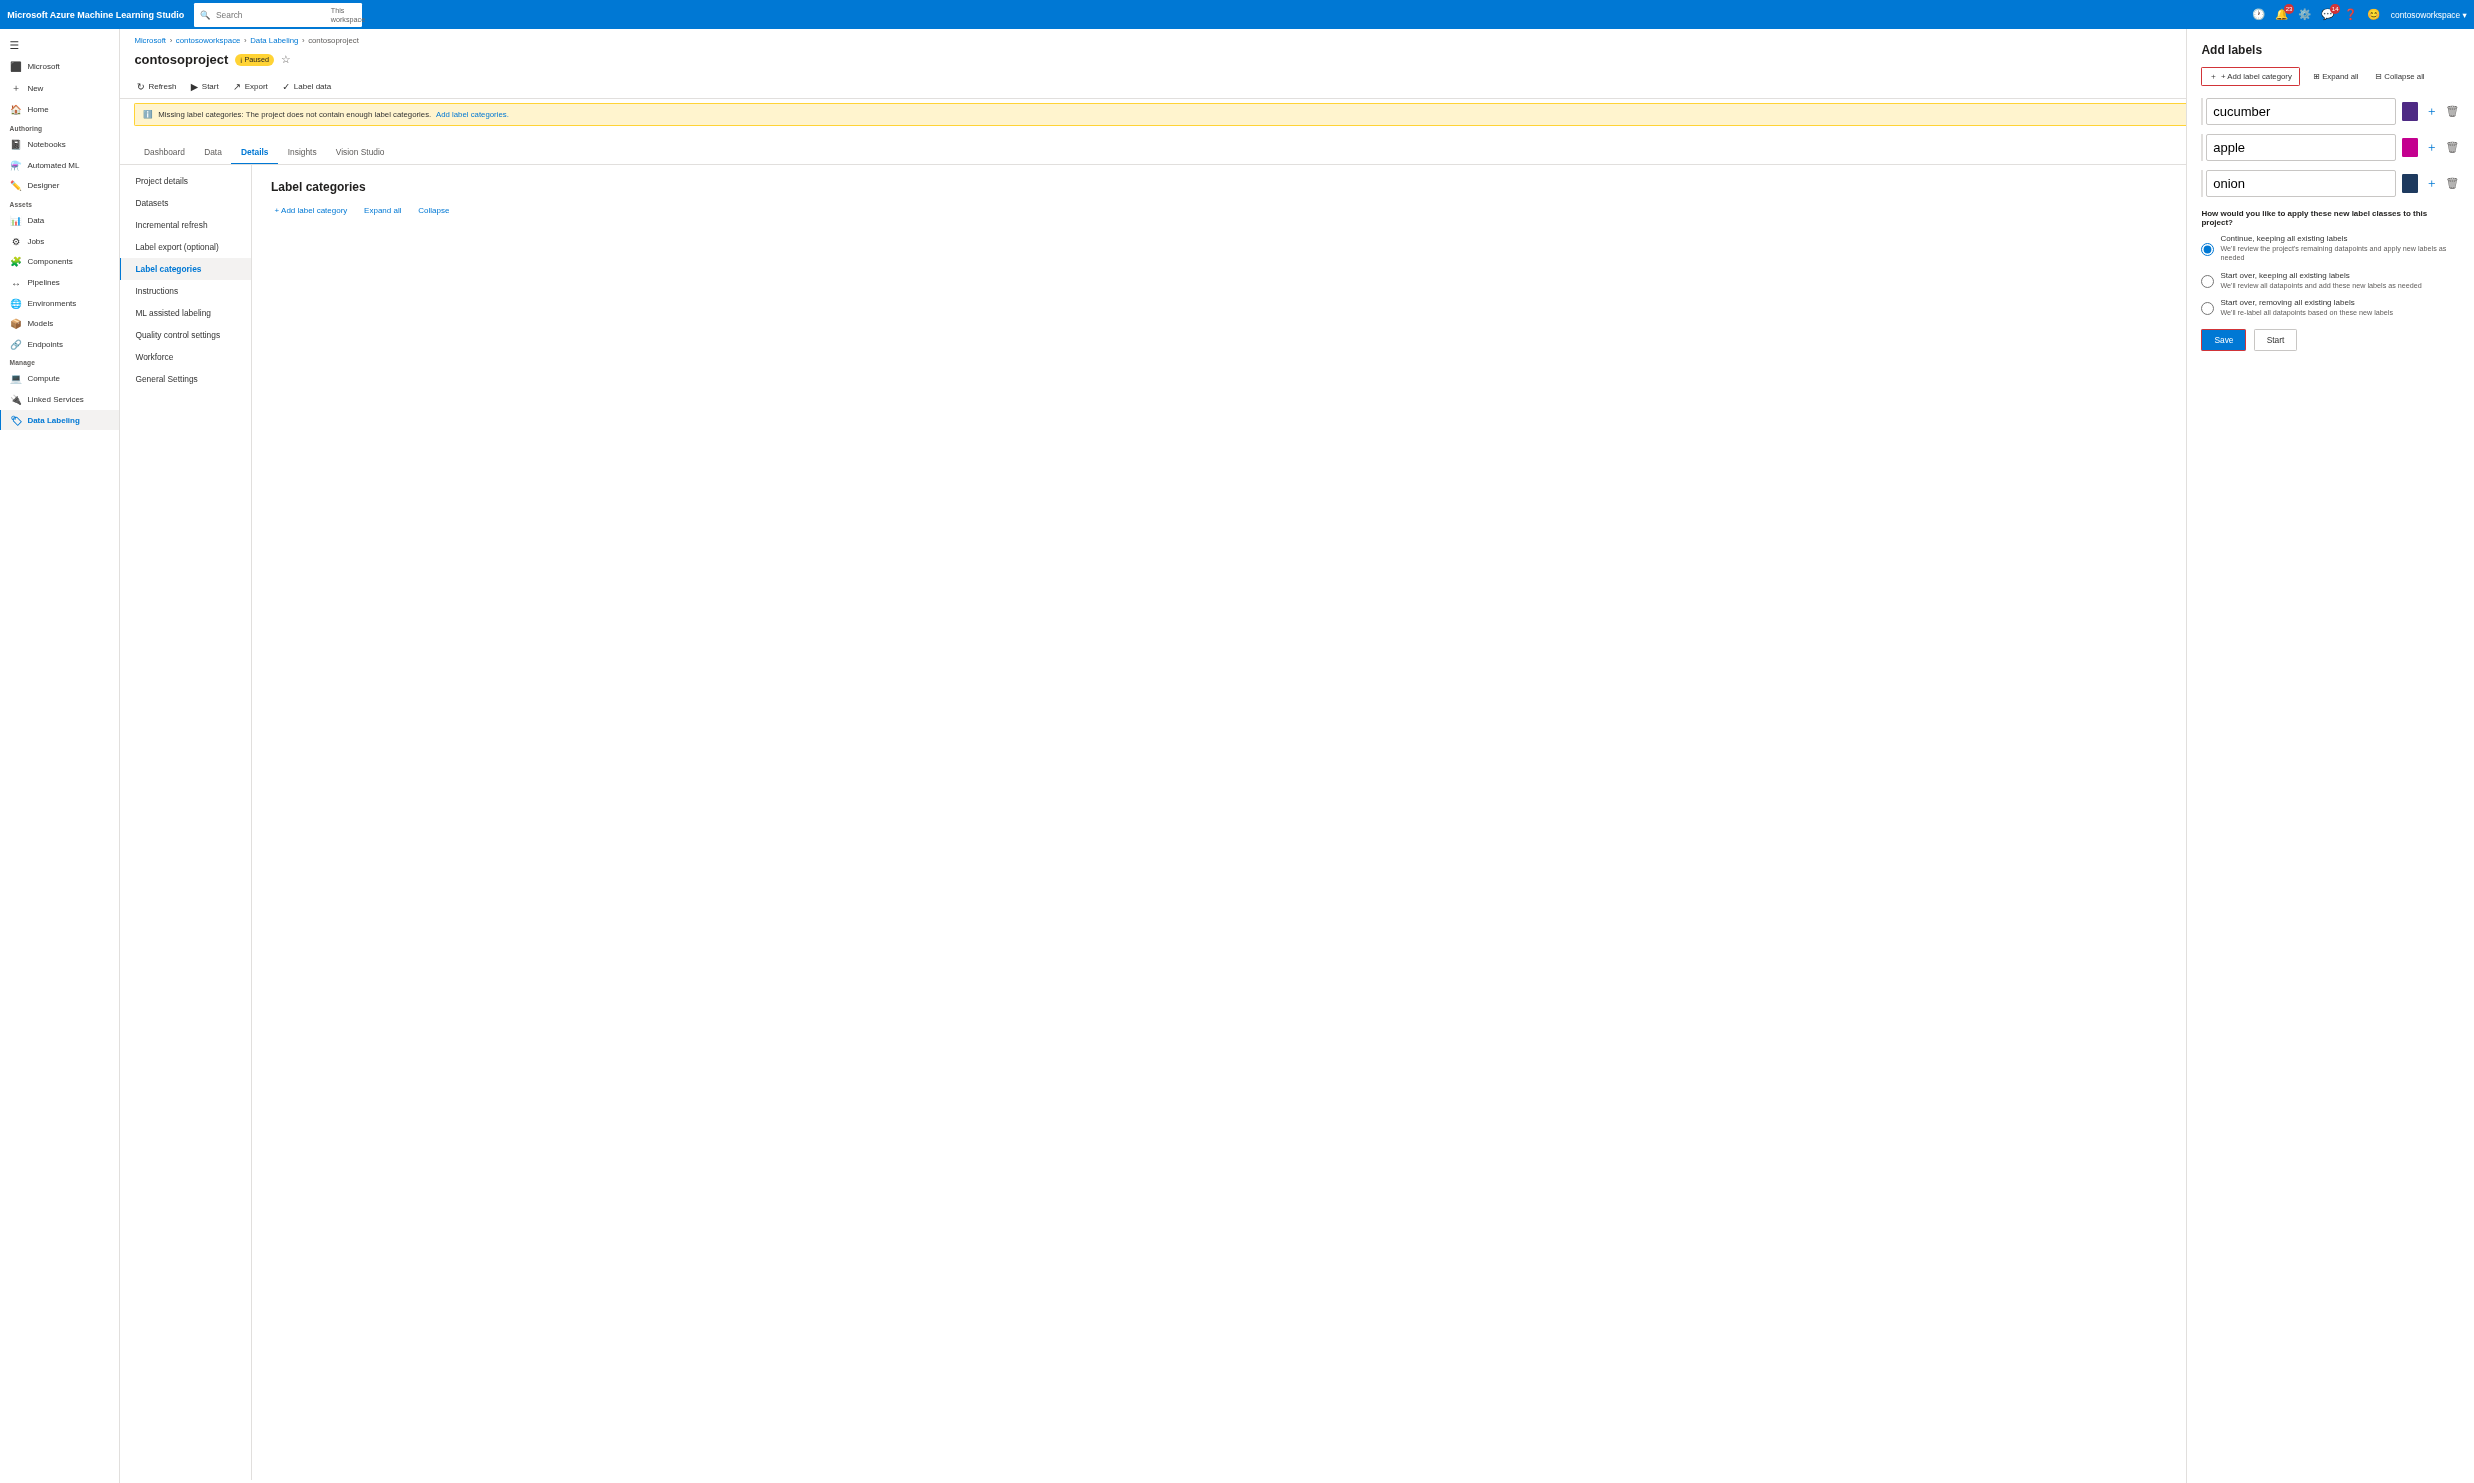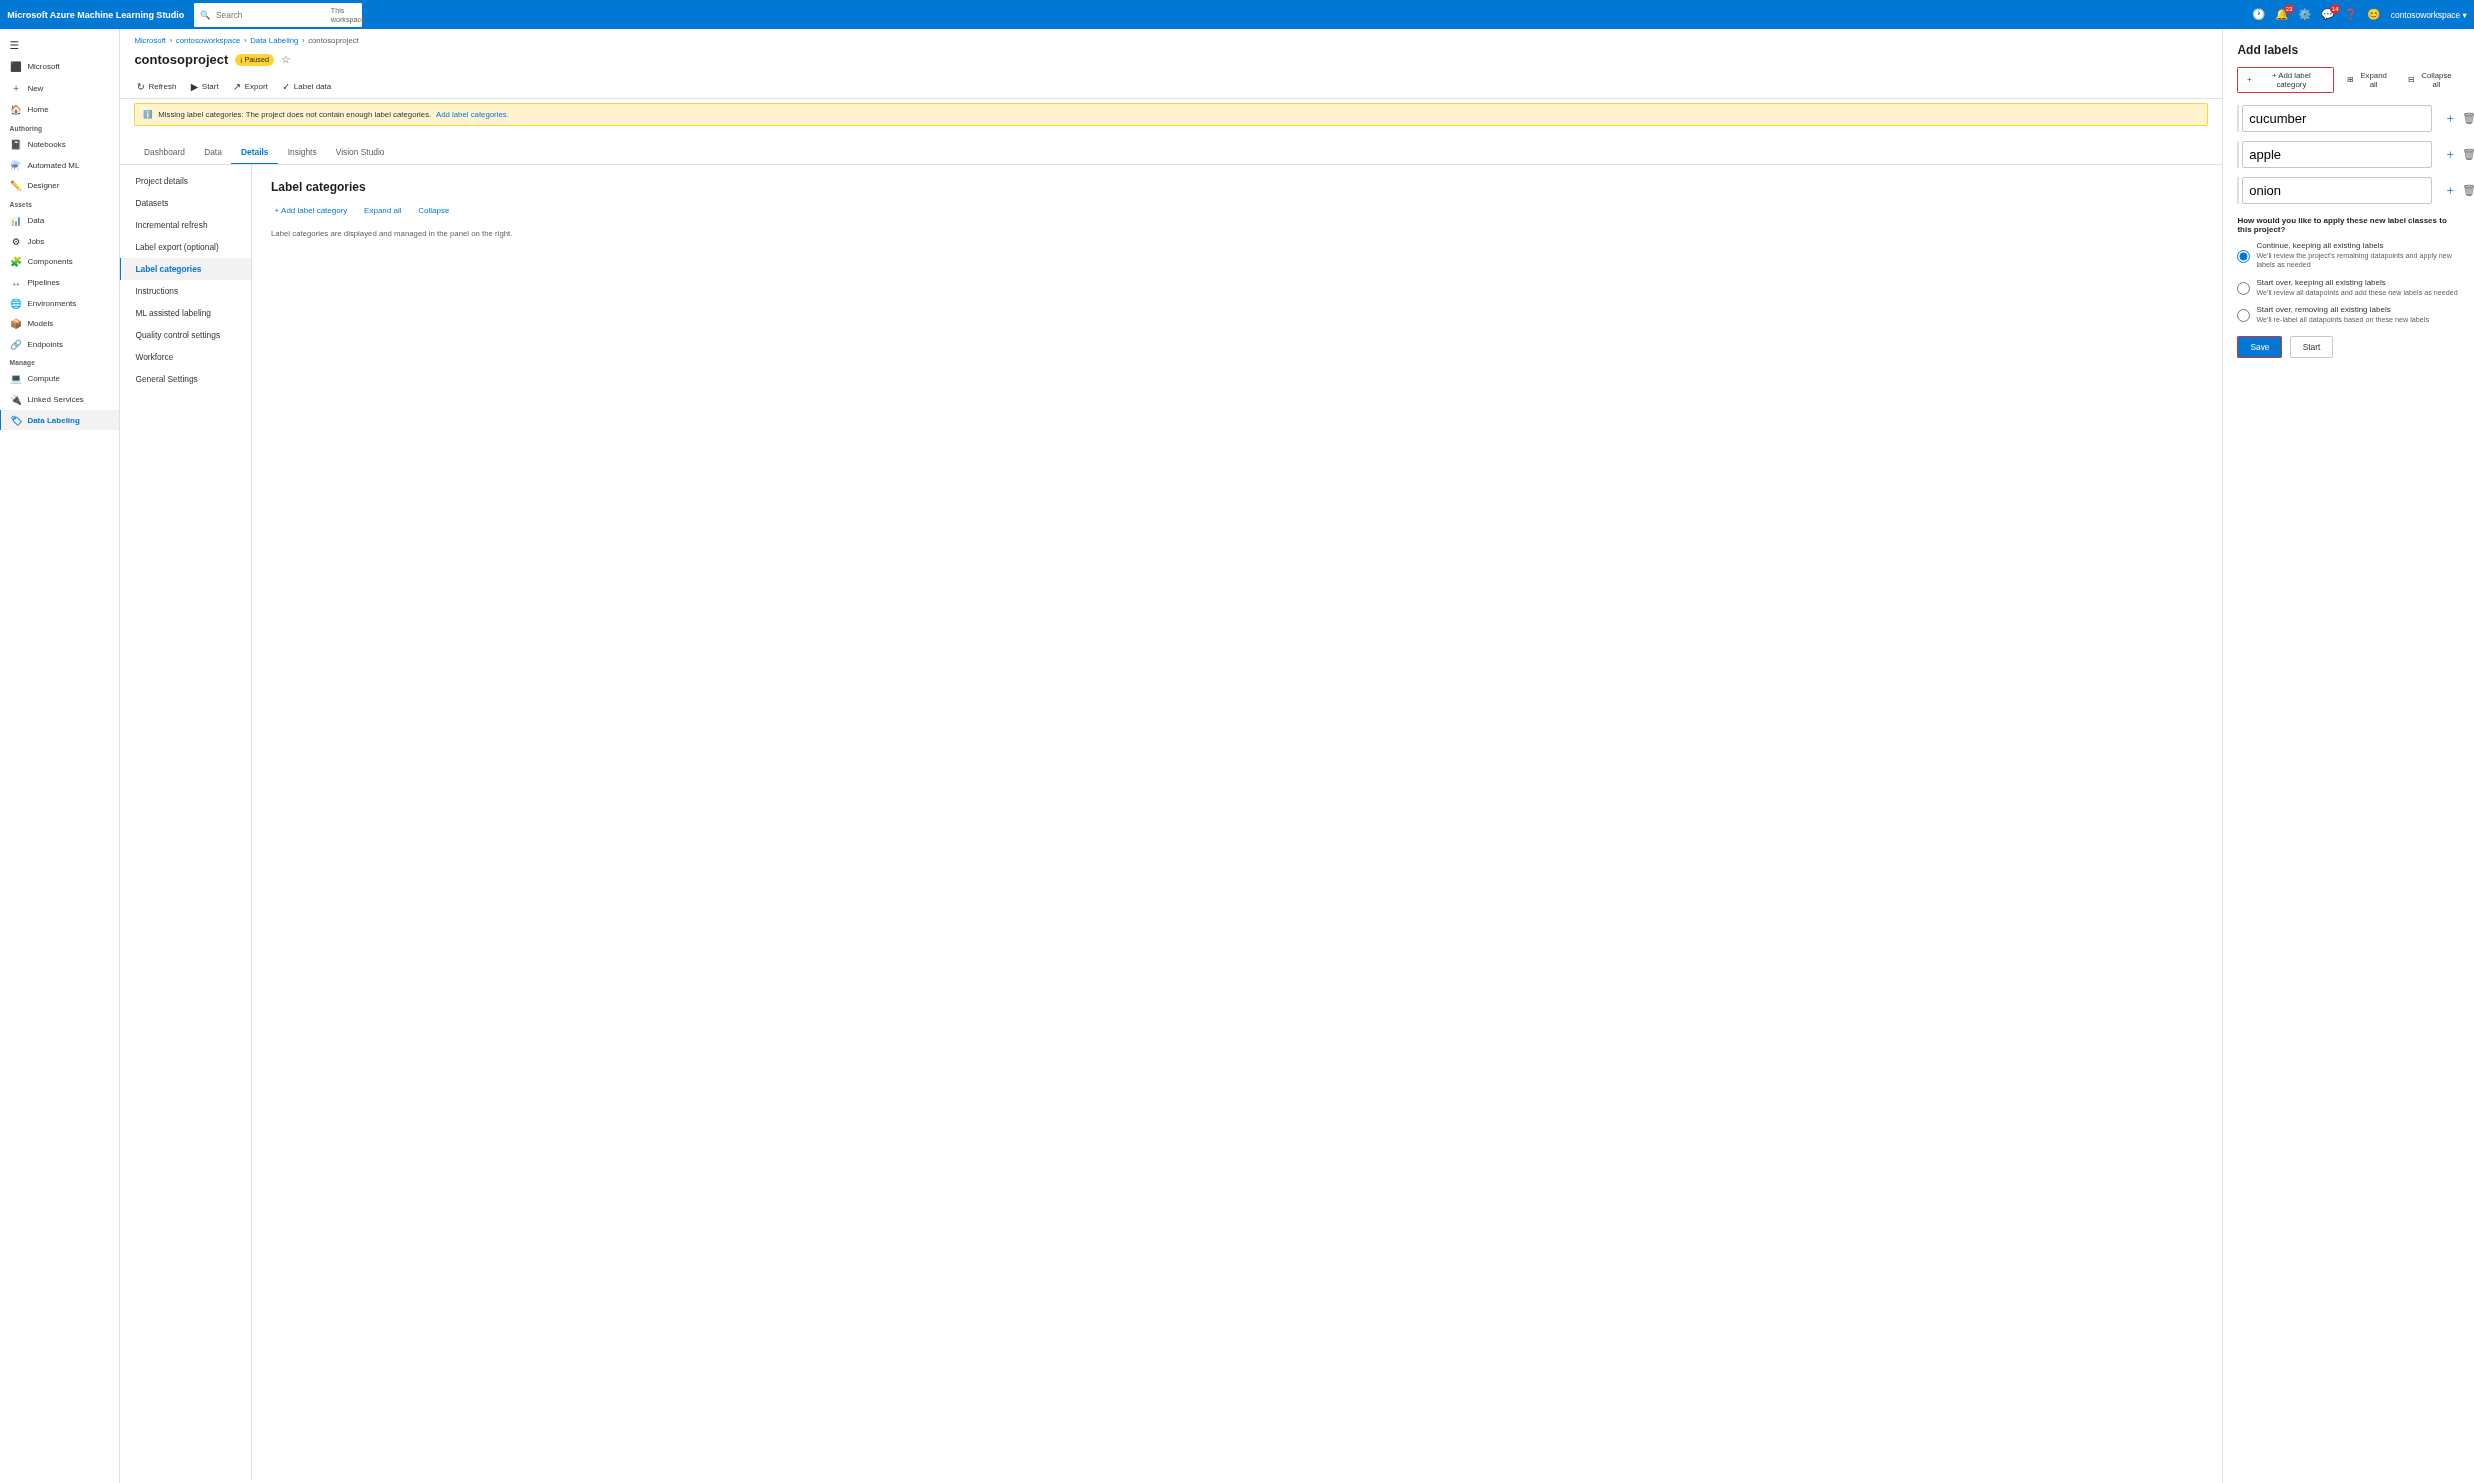--- a/index.html
+++ b/index.html
@@ -223,21 +223,21 @@
       background: none;
       border: none;
       cursor: pointer;
       font-size: 8px;
       color: #0078d4;
       padding: 2.4px 3.6px;
     }
 
     
     .right-panel {
-      width: 252px;
+      width: 288px;
       flex-shrink: 0;
       background: white;
       border-left: 0.6px solid #e1dfdd;
       padding: 14.4px;
       overflow-y: auto;
       position: fixed;
       right: 0;
       top: 29px;
       bottom: 0;
       z-index: 50;
@@ -545,23 +545,20 @@
 
       <div class="content-area">
         <div class="section-title">Label categories</div>
 
         <div class="label-toolbar">
           <button class="label-toolbar-btn">+ Add label category</button>
           <button class="label-toolbar-btn">Expand all</button>
           <button class="label-toolbar-btn">Collapse</button>
         </div>
 
-        <div style="color: #605e5c; font-size: 7.8px; margin-top: 12px;">
-          Label categories are displayed and managed in the panel on the right.
-        </div>
       </div>
     </div>
   </div>
 
   <div class="right-panel">
     <div class="panel-title">Add labels</div>
 
     <div class="panel-toolbar">
       <button class="add-label-btn">
         <span>＋</span>

